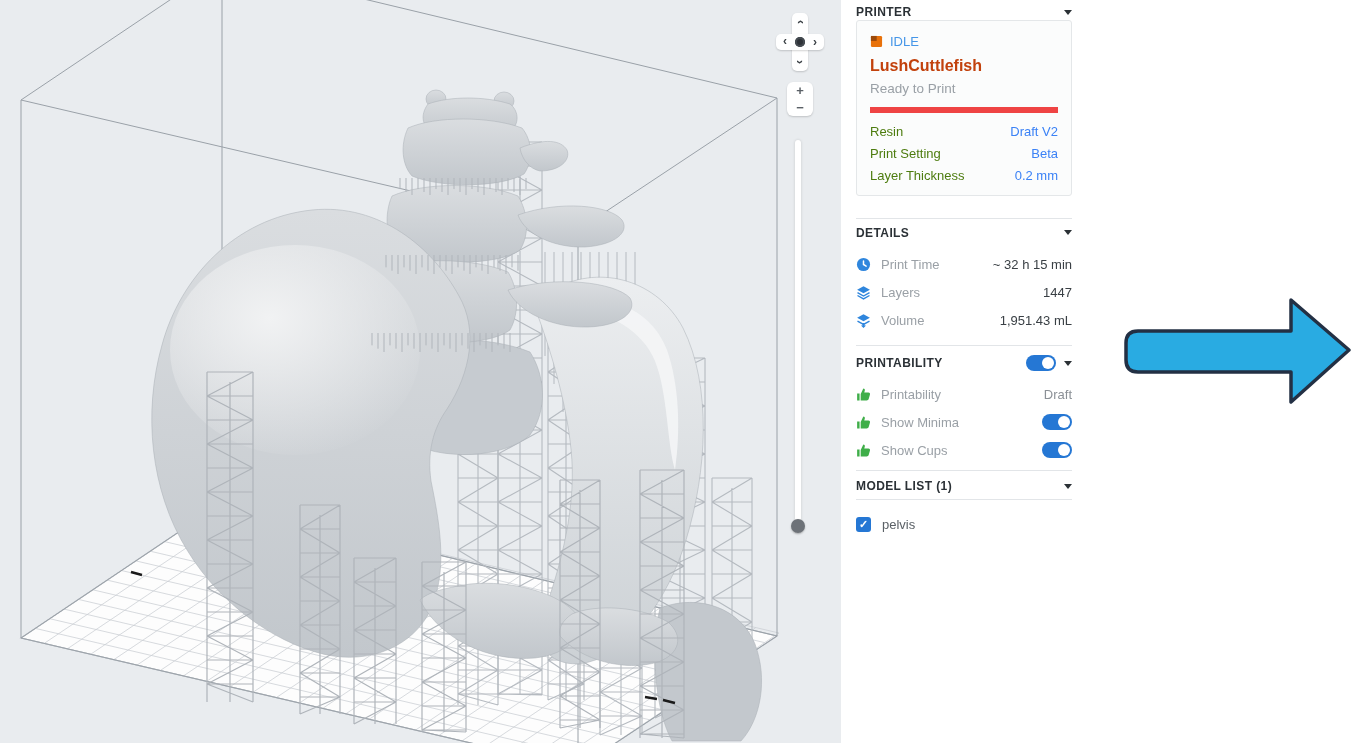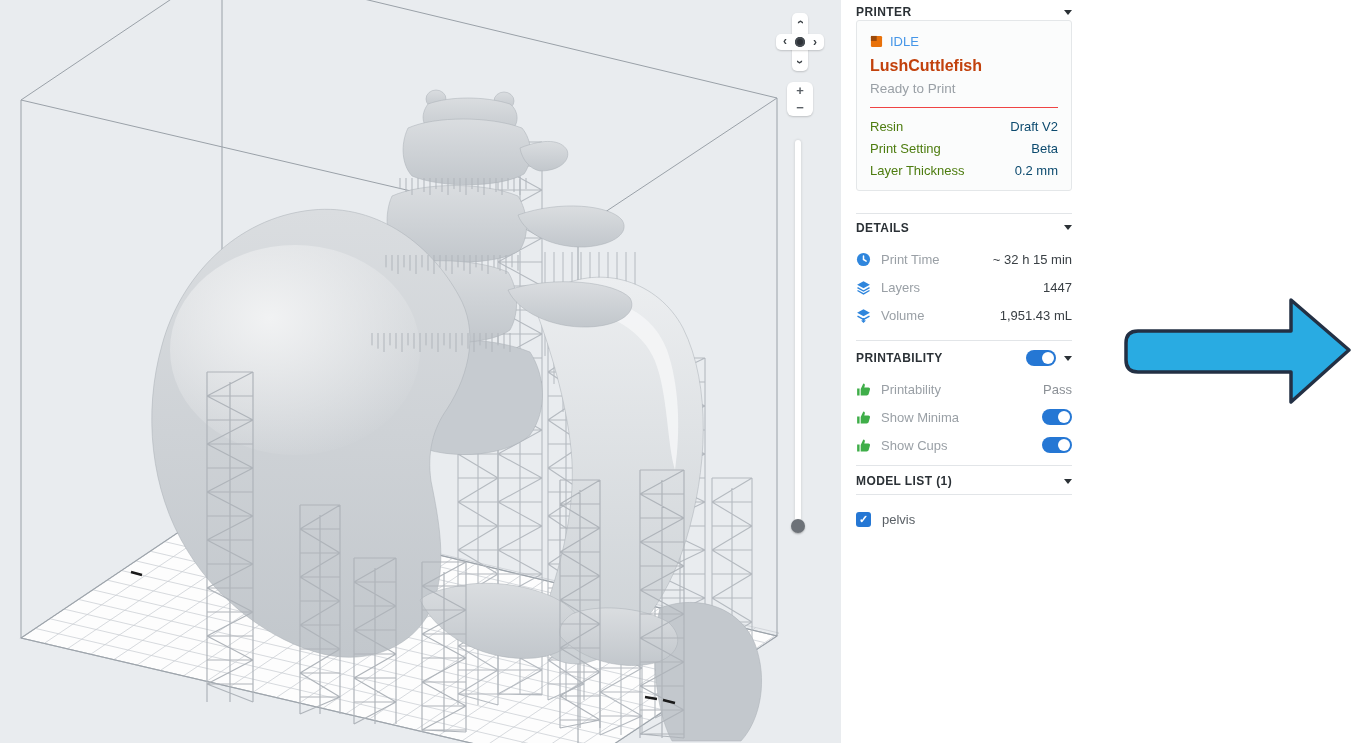--- a/index.html
+++ b/index.html
@@ -45,26 +45,26 @@
   .caret { width:0; height:0; border-left:4px solid transparent; border-right:4px solid transparent;
     border-top:5px solid #2b3136; }
   .divider { height:1px; background:#e2e5e8; }
 
   .s-header.printer { margin-top:4px; height:16px; }
   .card { background:#fbfcfc; border:1px solid #e4e7e9; border-radius:3px;
     padding:12px 13px 9px; }
   .status-row { display:flex; align-items:center; gap:7px; font-size:13px; color:#4596e8; height:16px; }
   .p-name { margin-top:8px; font-size:16px; font-weight:bold; color:#c2410c; }
   .p-state { margin-top:6px; padding-bottom:11px; font-size:13.5px; color:#9aa0a6;
-    border-bottom:1px solid #ef4444; }
+    border-bottom:6px solid #ef4444; }
   .card-rows { margin-top:7px; }
   .card-row { display:flex; justify-content:space-between; align-items:center; height:22px;
     font-size:13px; cursor:pointer; }
   .card-row .link { color:#4d7c0f; }
-  .card-row .val { color:#0c4a6e; }
+  .card-row .val { color:#3b82f6; }
 
   .divider.d1 { margin-top:22px; }
   .s-header.details { margin-top:6px; height:15px; }
   .rows { margin-top:10px; }
   .irow { display:flex; align-items:center; height:28px; font-size:13px; }
   .irow .icon { width:15px; height:16px; display:flex; align-items:center; }
   .irow .lbl { margin-left:10px; color:#9aa0a6; }
   .irow .rv { margin-left:auto; color:#3a4045; }
   .irow .rv.muted { color:#8b9096; }
 
@@ -302,21 +302,21 @@
 
     <div class="rows pr">
       <div class="irow">
         <span class="icon">
           <svg width="15" height="15" viewBox="0 0 16 16">
             <path fill="#3fae49" d="M1.2 7 h2.6 v7.3 H1.2 Z M5 14.3 V7.5 L7.8 1.6 c1.1 0 1.9 .9 1.6 2
               L8.8 5.9 h4.5 c1.1 0 1.9 1 1.6 2.1 l-1.3 4.6 c-.3 1 -1.2 1.7 -2.2 1.7 H5 Z"></path>
           </svg>
         </span>
         <span class="lbl">Printability</span>
-        <span class="rv muted">Pass</span>
+        <span class="rv muted">Draft</span>
       </div>
       <div class="irow">
         <span class="icon">
           <svg width="15" height="15" viewBox="0 0 16 16">
             <path fill="#3fae49" d="M1.2 7 h2.6 v7.3 H1.2 Z M5 14.3 V7.5 L7.8 1.6 c1.1 0 1.9 .9 1.6 2
               L8.8 5.9 h4.5 c1.1 0 1.9 1 1.6 2.1 l-1.3 4.6 c-.3 1 -1.2 1.7 -2.2 1.7 H5 Z"></path>
           </svg>
         </span>
         <span class="lbl">Show Minima</span>
         <span class="toggle"></span>

